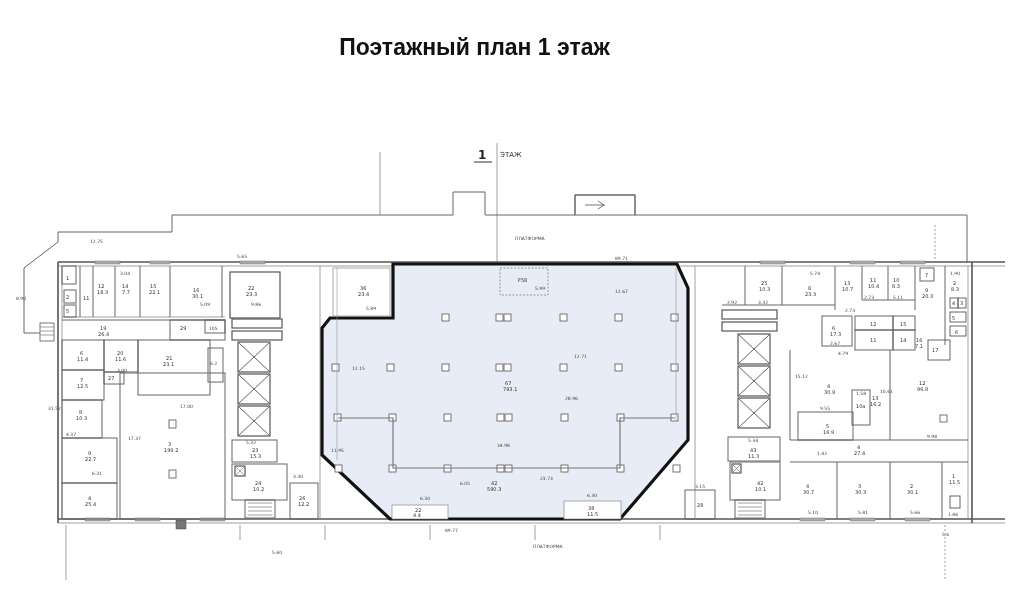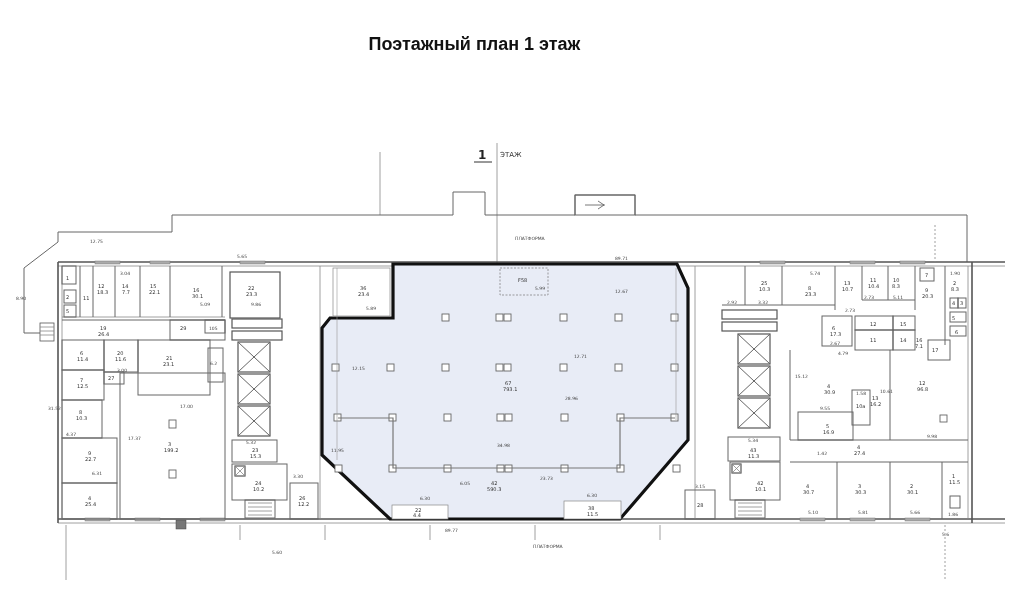--- a/index.html
+++ b/index.html
@@ -1,17 +1,17 @@
 <!DOCTYPE html>
 <html><head>
 <meta charset="utf-8">
 <style>
   html, body { margin: 0; padding: 0; background: #ffffff; }
   body { width: 1023px; height: 609px; position: relative; overflow: hidden; font-family: "DejaVu Sans", sans-serif; }
-  .title { position: absolute; left: 0; top: 34px; width: 949px; text-align: center; font-family: "Liberation Sans", "DejaVu Sans", sans-serif; font-weight: bold; font-size: 18px; color: #111; }
+  .title { position: absolute; left: 0; top: 34px; width: 949px; text-align: center; font-family: "Liberation Sans", "DejaVu Sans", sans-serif; font-weight: bold; font-size: 23px; color: #111; }
   svg.plan { position: absolute; left: 0; top: 0; width: 1023px; height: 609px; }
   .w { stroke: #555; stroke-width: 1.6; fill: none; }
   .w2 { stroke: #666; stroke-width: 1; fill: none; }
   .thin { stroke: #888; stroke-width: 0.8; fill: none; }
   .dim { font-size: 4.5px; fill: #444; font-family: "DejaVu Sans", sans-serif; }
   .lbl { font-size: 5px; fill: #333; font-family: "DejaVu Sans", sans-serif; }
   .col { fill: #fff; stroke: #666; stroke-width: 0.9; }
   .shaft { fill: #fff; stroke: #555; stroke-width: 1.2; }
   .highlight { fill: #e8ecf6; stroke: #111; stroke-width: 3.2; stroke-linejoin: miter; }
   .windowbar { fill: #aaa; stroke: #777; stroke-width: 0.5; }

